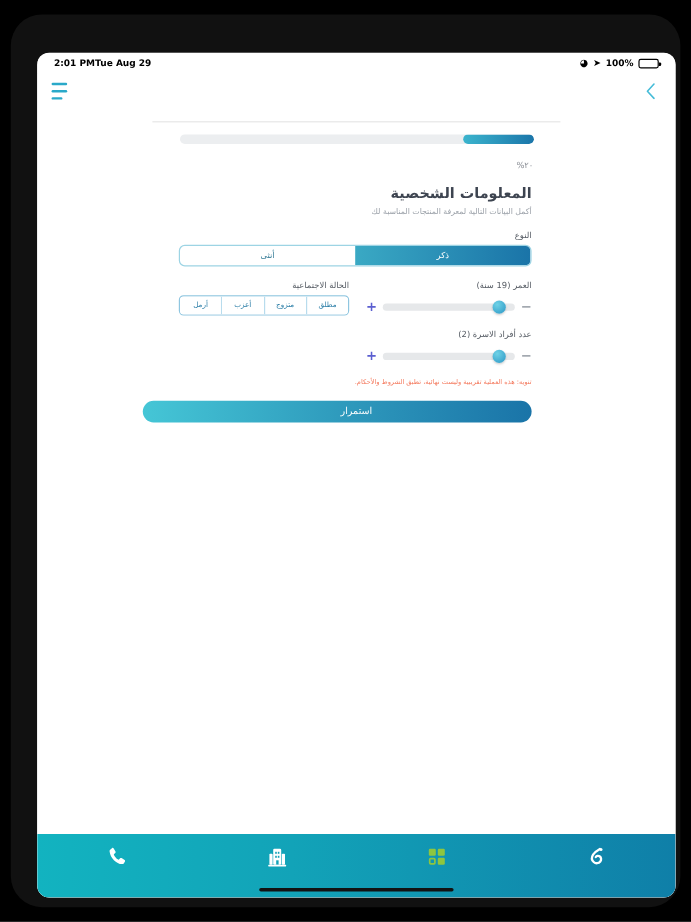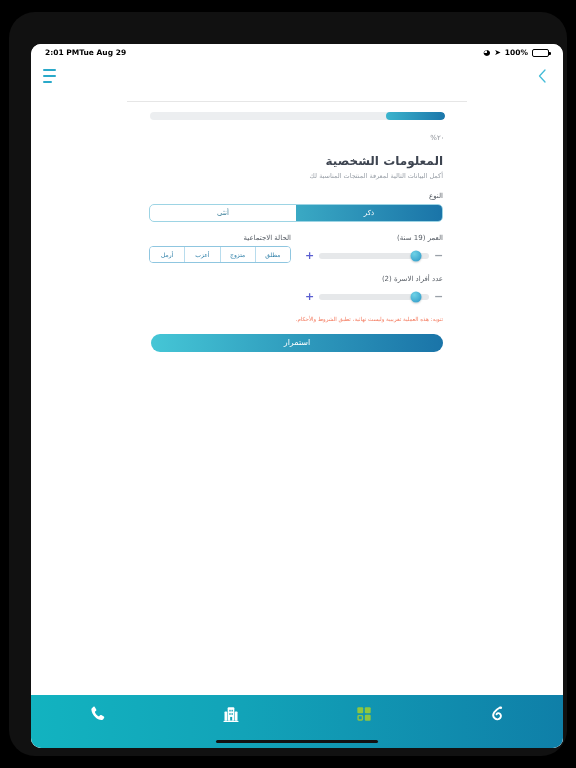--- a/index.html
+++ b/index.html
@@ -304,20 +304,21 @@
     width: 100%;
     height: 18px;
     border-radius: 9px;
     background: linear-gradient(to left, #1a74a8 0%, #2f9bbd 50%, #45c6d6 100%);
     color: #ffffff;
     font-size: 8px;
     display: flex;
     align-items: center;
     justify-content: center;
     cursor: pointer;
+    padding-left: 32px;
   }
 
   
   #tab-bar {
     position: absolute;
     left: 0;
     bottom: 0;
     width: 532px;
     height: 53px;
     background: linear-gradient(to left, #0f7fa8 0%, #12a3b8 60%, #12b3c0 100%);

